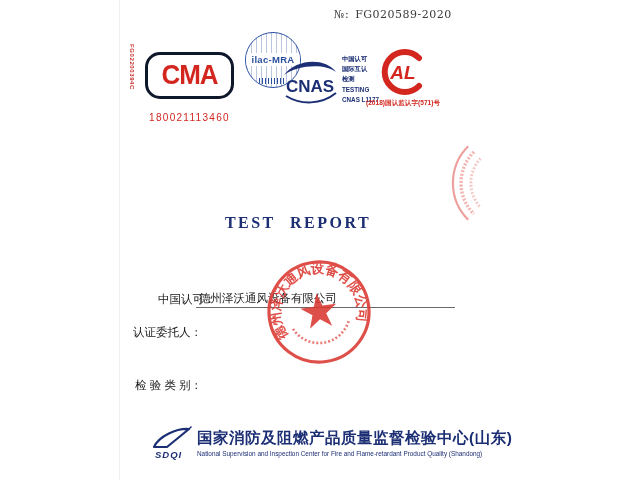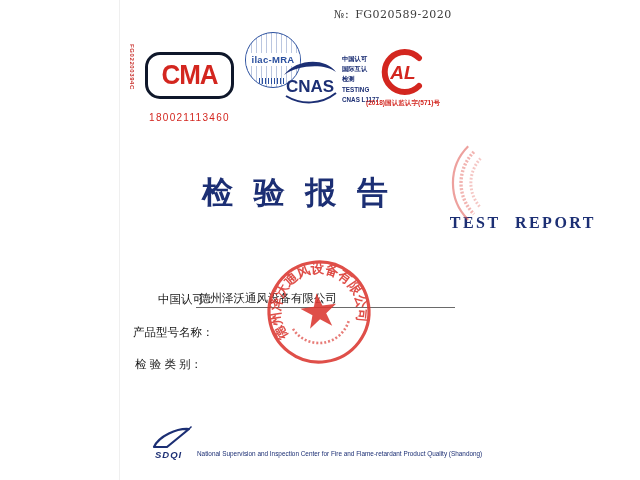--- a/index.html
+++ b/index.html
@@ -29,30 +29,30 @@
   .ilac-hatch{position:absolute;left:13px;bottom:3px;width:27px;height:6px;
               background:repeating-linear-gradient(90deg,#2a4f9e 0 1px,transparent 1px 3px);}
   .cnas-logo{left:281px;top:56px;}
   .cnas-info{left:342px;top:54px;font-size:6.3px;line-height:1.62;color:#1c2f74;font-weight:bold;}
   .cal-logo{left:375px;top:49px;}
   .cal-caption{left:366px;top:99px;font-size:6.6px;color:#d3261f;font-weight:bold;}
 
   
   .title-cn{left:0;top:172px;width:596px;text-align:center;font-size:31px;font-weight:bold;
             color:#1c2f74;letter-spacing:6px;}
-  .title-en{left:0;top:214px;width:596px;text-align:right;font-family:"Liberation Serif","DejaVu Serif",serif;
+  .title-en{left:0;top:214px;width:596px;text-align:center;font-family:"Liberation Serif","DejaVu Serif",serif;
             font-size:16px;font-weight:bold;color:#1c2f74;letter-spacing:2.5px;word-spacing:8px;}
 
   
   .field-label{font-size:11.5px;color:#161616;white-space:pre;}
   .field-line{border-bottom:1px solid #6a6a6a;height:17px;font-family:"DejaVu Serif",serif;
               font-size:11.5px;color:#1c1c1c;padding-left:3px;white-space:nowrap;box-sizing:border-box;}
   .fl1{left:158px;top:292px;} .fv1{left:196px;top:291px;width:259px;}
   .fl2{left:133px;top:325px;} .fv2{left:196px;top:324px;width:259px;}
-  .fl3{left:135px;top:357px;} .fv3{left:196px;top:356px;width:257px;}
+  .fl3{left:135px;top:378px;} .fv3{left:196px;top:356px;width:257px;}
 
   
   .sdqi-logo{left:151px;top:425px;}
   .org-cn{left:197px;top:428px;font-size:15.5px;font-weight:bold;color:#1c2f74;letter-spacing:.5px;}
   .org-en{left:197px;top:450px;font-size:6.4px;color:#1c2f74;}
 
   .seals{left:0;top:0;pointer-events:none;}
   svg text{font-family:"Liberation Sans","DejaVu Sans",sans-serif;}
 </style>
 </head>
@@ -93,27 +93,26 @@
     <div>TESTING</div>
     <div>CNAS L1177</div>
   </div>
 
   <svg class="abs cal-logo" width="56" height="48" viewBox="0 0 56 48">
     <path d="M44 9 A20 20 0 1 0 44 37" fill="none" stroke="#d3261f" stroke-width="6" stroke-linecap="round"></path>
     <text x="28" y="30" text-anchor="middle" font-size="19" font-weight="bold" font-style="italic" fill="#d3261f">AL</text>
   </svg>
   <div class="abs cal-caption">(2018)国认监认字(571)号</div>
 
-  <div class="abs title-cn">检 验 报 告</div>
   <div class="abs title-en">TEST REPORT</div>
 
   <div class="abs field-label fl1">中国认可：</div>
   <div class="abs field-line fv1">德州泽沃通风设备有限公司</div>
 
-  <div class="abs field-label fl2">产品型号名称：</div>
+  <div class="abs field-label fl2">认证委托人：</div>
 
   <div class="abs field-label fl3">检 验 类 别：</div>
 
   <svg class="abs seals" width="640" height="480" viewBox="0 0 640 480">
     <g transform="translate(319,312) rotate(-8)" opacity="0.88">
       <defs>
         <path id="sealTextPath" d="M -33.77 19.5 A 39 39 0 1 1 33.77 19.5" fill="none"></path>
       </defs>
       <circle cx="0" cy="0" r="50" fill="none" stroke="#db3730" stroke-width="3.2"></circle>
       <text font-size="14" font-weight="bold" fill="#db3730">
@@ -127,15 +126,16 @@
       <path d="M 473.9 151.9 A 44 44 0 0 0 473.9 214.1" fill="none" stroke="#e0564f" stroke-width="3.4" stroke-dasharray="2 1.6" opacity="0.8"></path>
       <path d="M 480.5 158.5 A 36 36 0 0 0 480.5 207.5" fill="none" stroke="#e0564f" stroke-width="3" stroke-dasharray="1.8 1.8" opacity="0.6"></path>
     </g>
   </svg>
 
   <svg class="abs sdqi-logo" width="46" height="36" viewBox="0 0 46 36">
     <path d="M3 22 C8 11 26 3 38 4 L16 22 Z" fill="none" stroke="#1c2f74" stroke-width="2.2" stroke-linejoin="round"></path>
     <path d="M38 4 l2.5 -2.5" stroke="#1c2f74" stroke-width="1.5"></path>
     <text x="4" y="33" font-size="9.5" font-weight="bold" font-style="italic" fill="#1c2f74" letter-spacing="1">SDQI</text>
   </svg>
+  <div class="abs org-cn">国家消防及阻燃产品质量监督检验中心(山东)</div>
   <div class="abs org-en">National Supervision and Inspection Center for Fire and Flame-retardant Product Quality (Shandong)</div>
 
 </div>
 
 </body></html>

